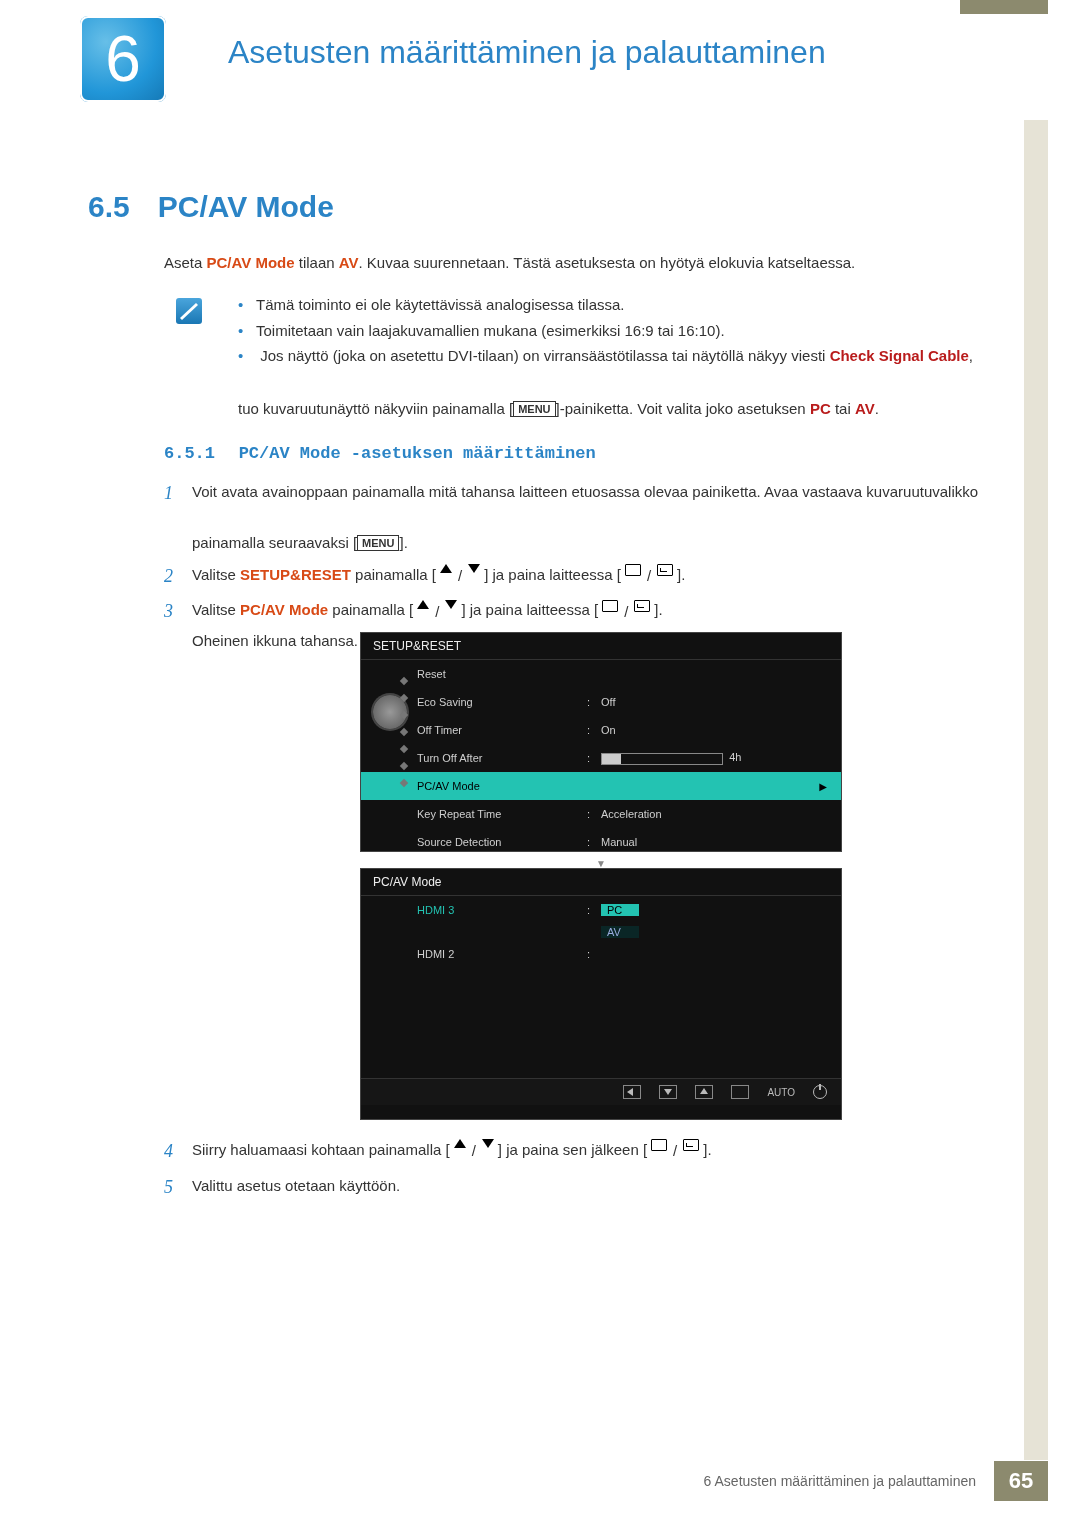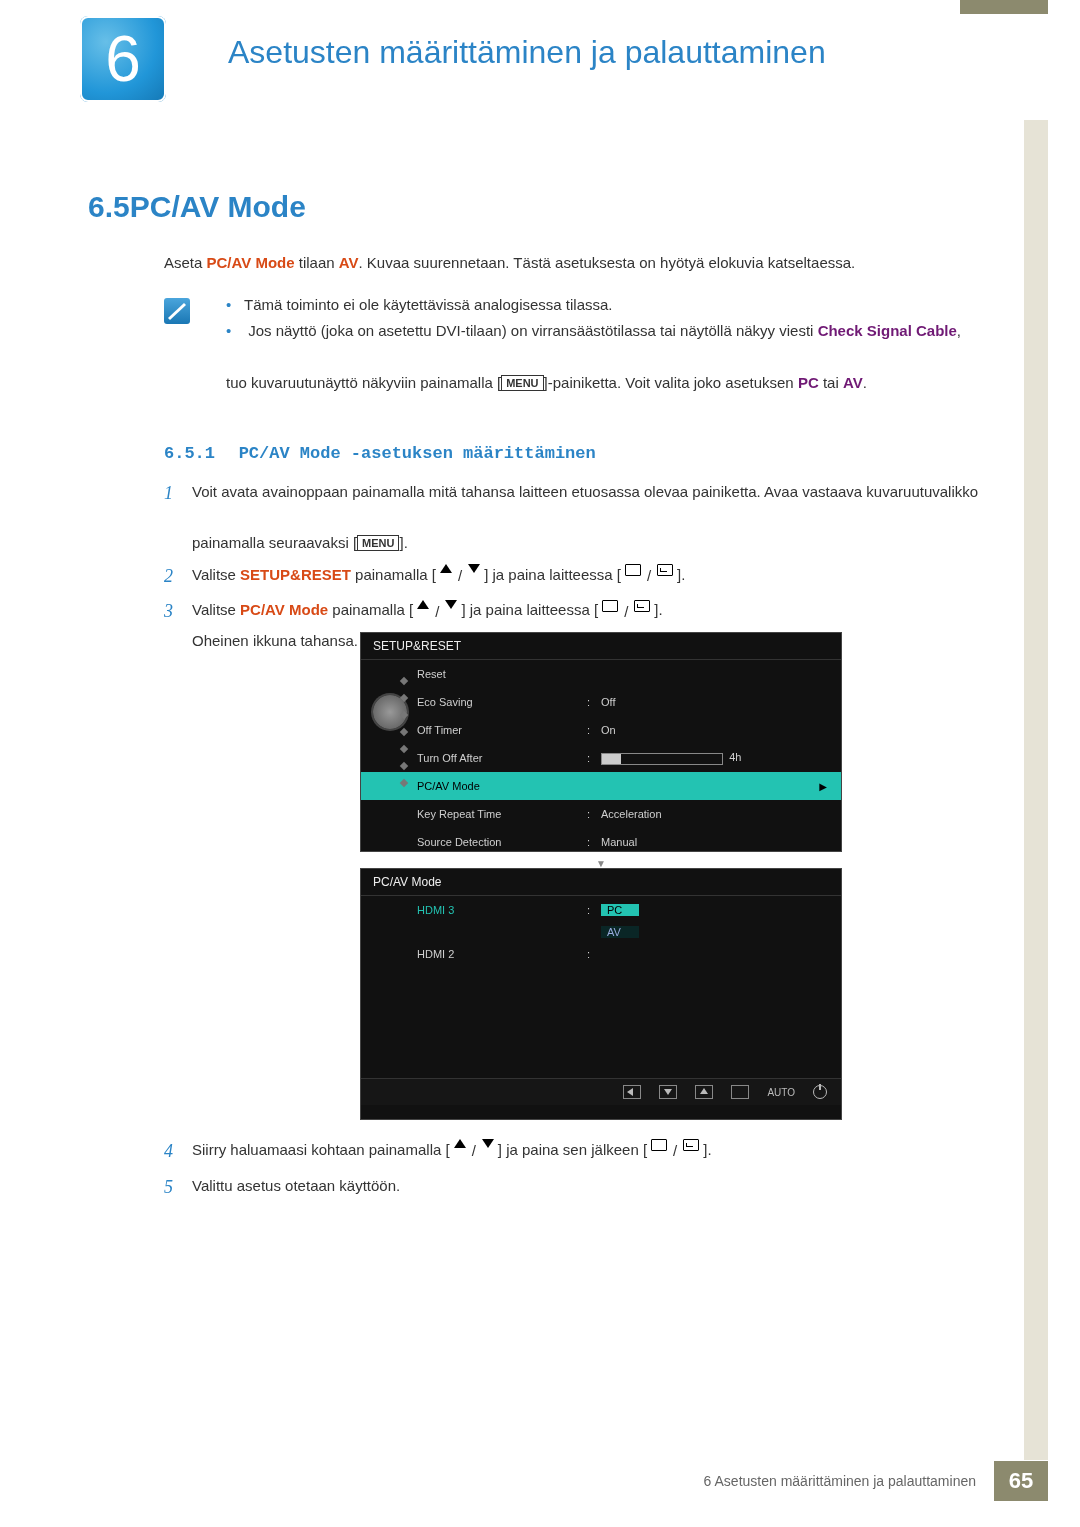--- a/index.html
+++ b/index.html
@@ -48,32 +48,33 @@
     color: #2b84c6;
     font-size: 32px;
     font-weight: normal;
     margin-left: 40px;
   }
   .section-row {
     position: absolute;
     left: 88px; top: 190px;
     display: flex;
     align-items: baseline;
+    gap: 28px;
   }
   .section-number { color: #2b84c6; font-size: 30px; font-weight: bold; }
   .section-title  { color: #2b84c6; font-size: 30px; font-weight: bold; }
   .intro {
     position: absolute;
     left: 164px; top: 252px; right: 84px;
     font-size: 15px; line-height: 1.45;
   }
   .intro .em { color: #d84a16; font-weight: bold; }
   .note-block {
     position: absolute;
-    left: 164px; top: 292px; right: 100px;
+    left: 176px; top: 292px; right: 100px;
   }
   .note-icon {
     position: absolute;
     left: 0; top: 6px;
     width: 26px; height: 26px;
     background: linear-gradient(#4aa5dc,#1a77b4);
     border-radius: 3px;
   }
   .note-icon svg { width: 26px; height: 26px; }
   .note-list {
@@ -81,21 +82,21 @@
     padding: 0;
     list-style: none;
     font-size: 15px; line-height: 1.7;
   }
   .note-list li::before {
     content: "•";
     color: #2b84c6;
     display: inline-block;
     width: 18px;
   }
-  .note-list .em { color: #701a75; font-weight: bold; }
+  .note-list .em { color: #b91c1c; font-weight: bold; }
   .menu-chip {
     display: inline-block;
     border: 1px solid #333;
     font-size: 11px;
     font-weight: bold;
     padding: 0 4px;
     line-height: 14px;
     vertical-align: 1px;
     font-family: Arial, sans-serif;
     margin-top: 32px;
@@ -244,20 +245,21 @@
   </div>
 
   <div class="note-block">
     <div class="note-icon">
       <svg viewBox="0 0 26 26">
           <path d="M4 20 L20 5 L22 7 L6 22 Z" fill="#fff"></path>
         </svg>
     </div>
     <ul class="note-list">
       <li><span>Tämä toiminto ei ole käytettävissä analogisessa tilassa.</span></li>
+      <li><span>Toimitetaan vain laajakuvamallien mukana (esimerkiksi 16:9 tai 16:10).</span></li>
       <li>
         <span>Jos näyttö (joka on asetettu DVI-tilaan) on virransäästötilassa tai näytöllä näkyy viesti </span><span class="em">Check Signal Cable</span><span>, tuo kuvaruutunäyttö näkyviin painamalla [</span><span class="menu-chip">MENU</span><span>]-painiketta. Voit valita joko asetuksen </span><span class="em">PC</span><span> tai </span><span class="em">AV</span><span>.</span>
       </li>
     </ul>
   </div>
 
   <div class="subsection-row">
     <span class="subsection-number">6.5.1</span>
     <span class="subsection-title">PC/AV Mode -asetuksen määrittäminen</span>
   </div>

